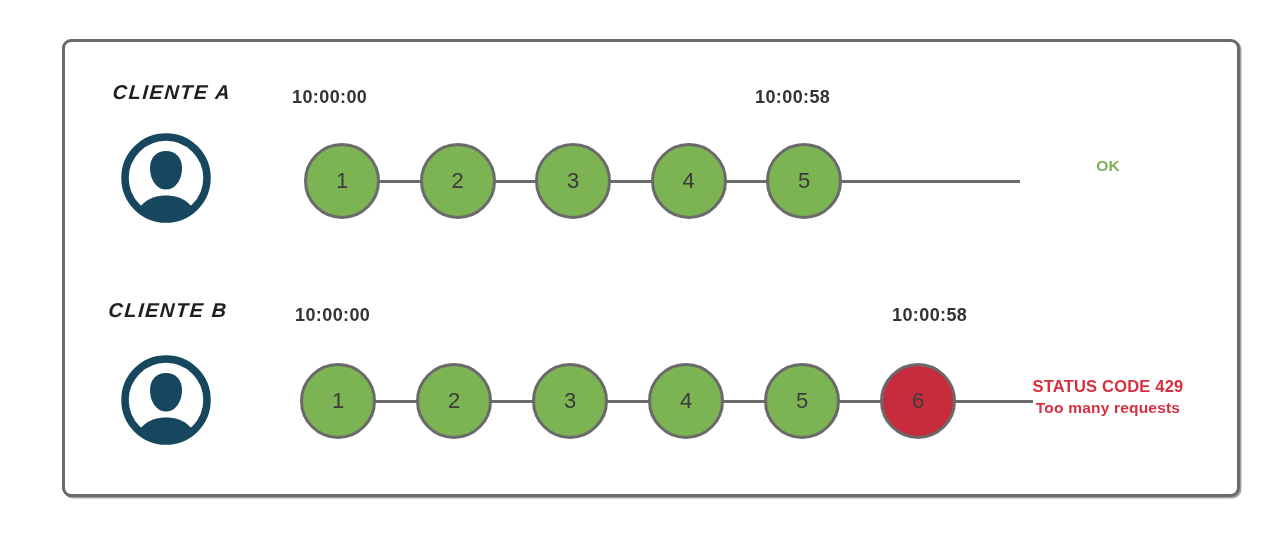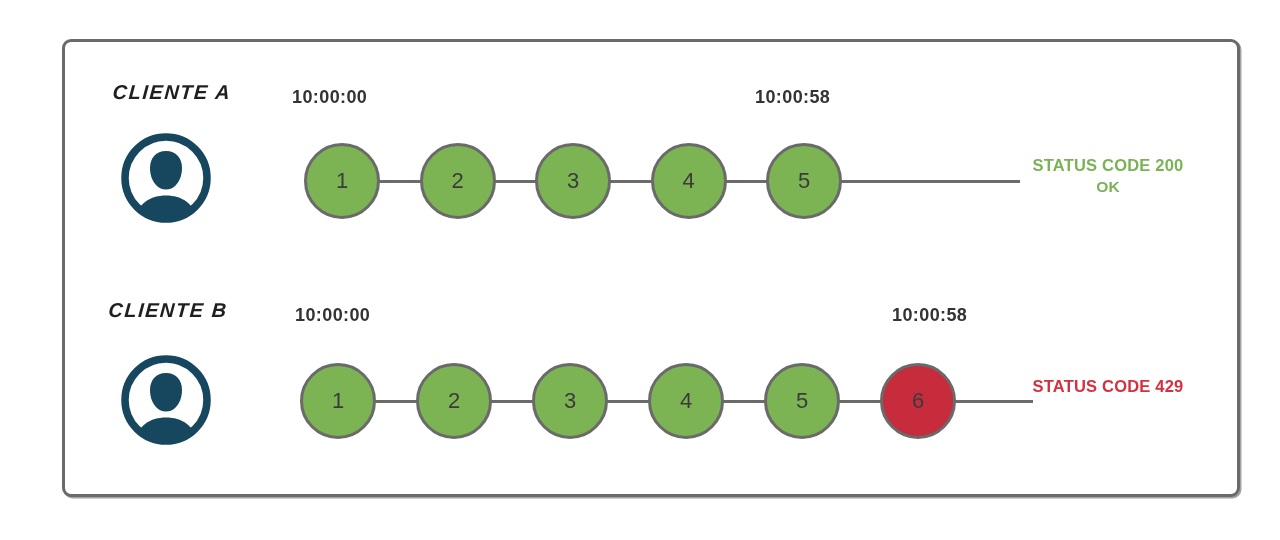--- a/index.html
+++ b/index.html
@@ -126,21 +126,20 @@
     <div class="timeline">
         <div class="connector" style="left: 342px; top: 179.5px; width: 678px;"></div>
         <div class="request-circle ok" style="left: 304px; top: 143px; height: 76px; width: 76px;">1</div>
         <div class="request-circle ok" style="left: 419.5px; top: 143px; height: 76px; width: 76px;">2</div>
         <div class="request-circle ok" style="left: 535px; top: 143px; height: 76px; width: 76px;">3</div>
         <div class="request-circle ok" style="left: 650.5px; top: 143px; height: 76px; width: 76px;">4</div>
         <div class="request-circle ok" style="left: 766px; top: 143px; height: 76px; width: 76px;">5</div>
       </div>
 
     <div class="status-text status-a ok">
-      <div class="line1">STATUS CODE 200</div>
       <div class="line2">OK</div>
     </div>
   </div>
 
   
   <div class="row-group">
     <div class="client-label label-b">CLIENTE B</div>
 
     <svg class="avatar avatar-b" viewBox="0 0 96 96" aria-hidden="true">
       <defs>
@@ -164,15 +163,16 @@
         <div class="request-circle ok" style="left: 300px; top: 363px; height: 76px; width: 76px;">1</div>
         <div class="request-circle ok" style="left: 416px; top: 363px; height: 76px; width: 76px;">2</div>
         <div class="request-circle ok" style="left: 532px; top: 363px; height: 76px; width: 76px;">3</div>
         <div class="request-circle ok" style="left: 648px; top: 363px; height: 76px; width: 76px;">4</div>
         <div class="request-circle ok" style="left: 764px; top: 363px; height: 76px; width: 76px;">5</div>
         <div class="request-circle limited" style="left: 880px; top: 363px; height: 76px; width: 76px;">6</div>
       </div>
 
     <div class="status-text status-b limited">
       <div class="line1">STATUS CODE 429</div>
+      <div class="line2">Too many requests</div>
     </div>
   </div>
 </div>
 
 </body></html>

